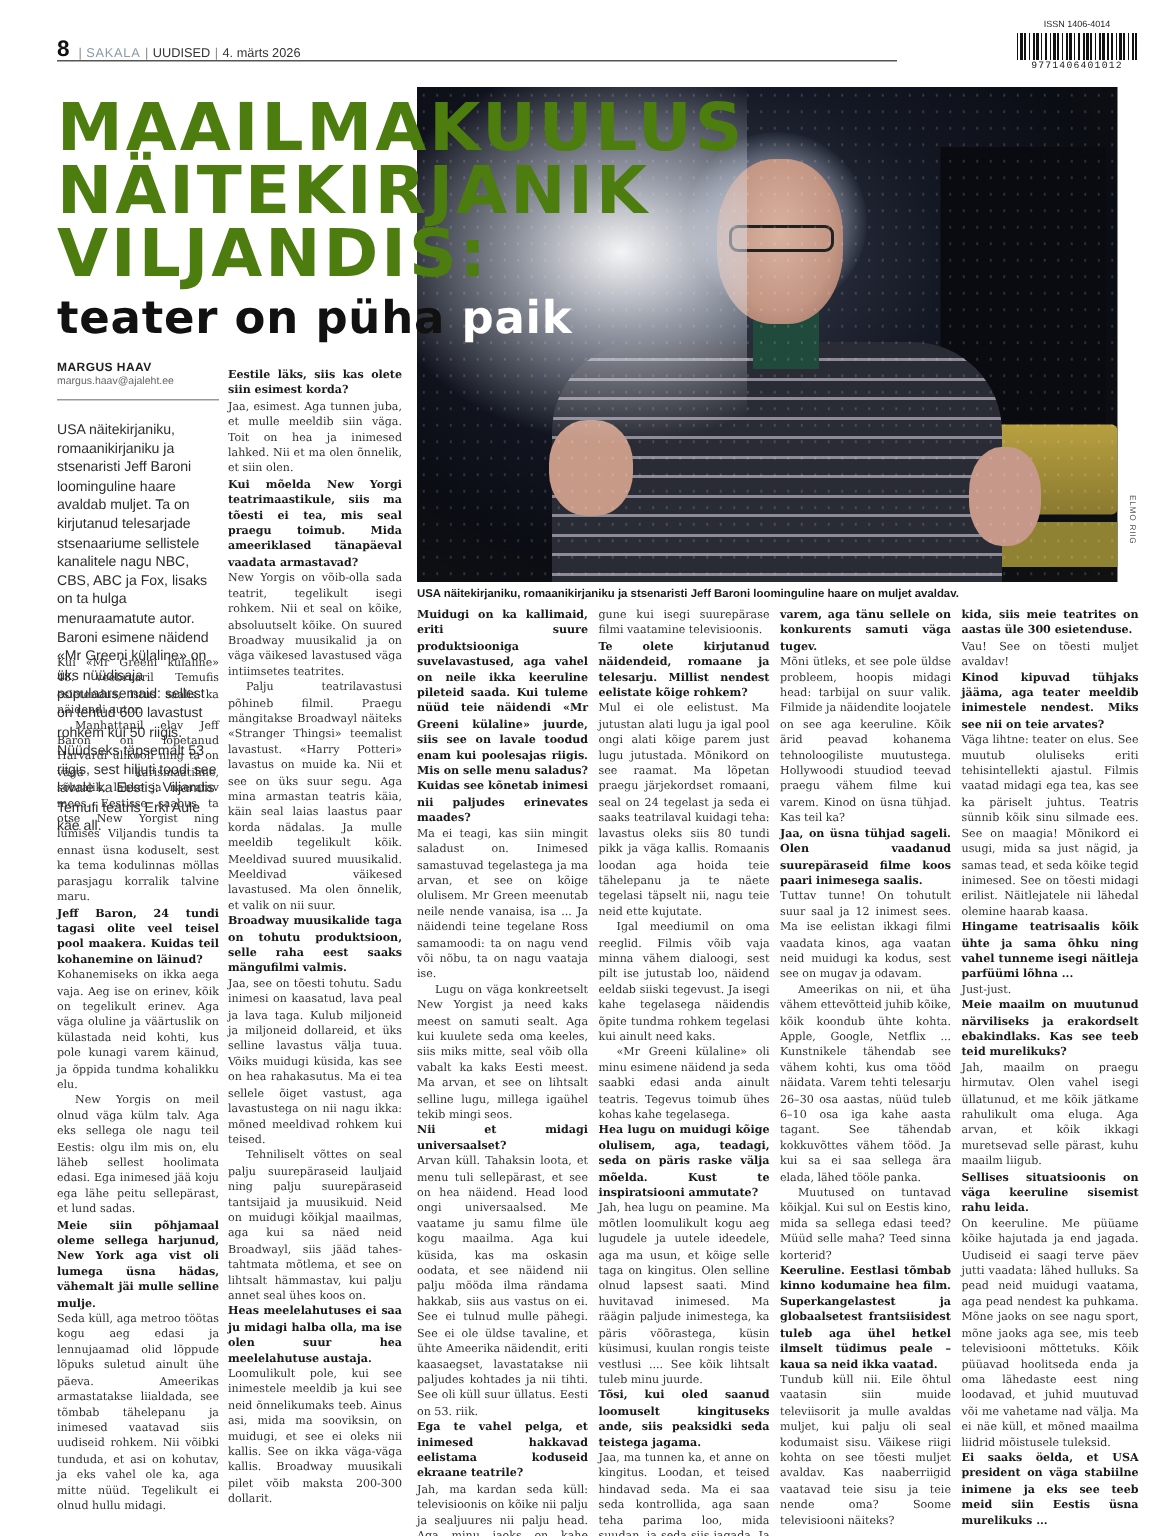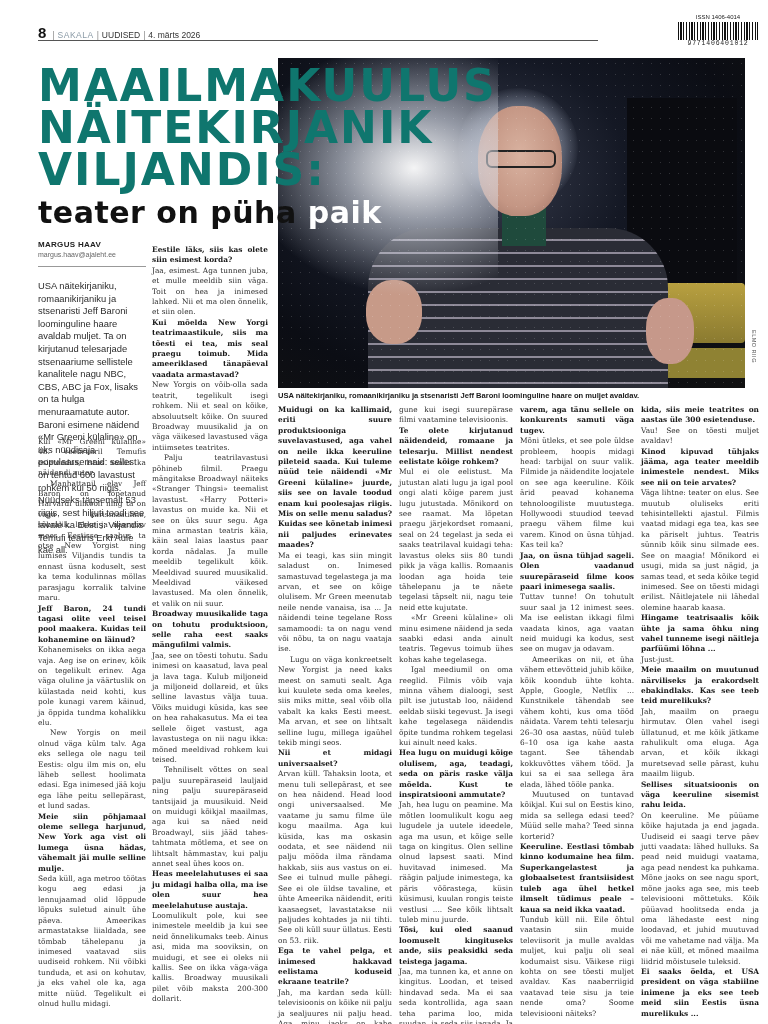--- a/index.html
+++ b/index.html
@@ -41,21 +41,21 @@
   .photo .dust { position: absolute; inset: 0;
     background-image: radial-gradient(rgba(255,255,255,0.35) 0.6px, transparent 0.8px);
     background-size: 9px 11px; opacity: 0.45; }
   .credit { position: absolute; left: 751px; top: 330px; font-family: "Liberation Sans", sans-serif; font-size: 5.5px;
     color: #555; writing-mode: vertical-rl; letter-spacing: 0.5px; }
   .caption { position: absolute; left: 278px; top: 391px; width: 480px; font-family: "Liberation Sans", sans-serif;
     font-size: 7.6px; font-weight: bold; color: #1a1a1a; }
 
   
   .kicker { position: absolute; left: 38px; top: 65px; font-family: "DejaVu Sans", sans-serif; font-weight: bold;
-    font-size: 44px; line-height: 42px; letter-spacing: 2px; color: #0f766e; z-index: 2; }
+    font-size: 44px; line-height: 42px; letter-spacing: 2px; color: #4d7c0f; z-index: 2; }
   .kicker .line { display: block; white-space: nowrap; }
   .headline { position: absolute; left: 38px; top: 195px; font-family: "DejaVu Sans", sans-serif; font-weight: bold;
     font-size: 30px; color: #111; z-index: 2; white-space: nowrap; letter-spacing: 0.5px; }
   .headline .light { color: #fff; }
 
   
   .byline { position: absolute; left: 38px; top: 240px; width: 108px; }
   .byline .author { font-family: "Liberation Sans", sans-serif; font-weight: bold; font-size: 8px; color: #222; letter-spacing: 0.3px; }
   .byline .email { font-family: "Liberation Sans", sans-serif; font-size: 7px; color: #666; margin-top: 2px; }
   .byline .rule { height: 1px; background: #999; margin-top: 8px; }
@@ -152,22 +152,22 @@
     <p class="indent">Lugu on väga konkreetselt New Yorgist ja need kaks meest on samuti sealt. Aga kui kuulete seda oma keeles, siis miks mitte, seal võib olla vabalt ka kaks Eesti meest. Ma arvan, et see on lihtsalt selline lugu, millega igaühel tekib mingi seos.</p>
     <p class="q">Nii et midagi universaalset?</p>
     <p>Arvan küll. Tahaksin loota, et menu tuli sellepärast, et see on hea näidend. Head lood ongi universaalsed. Me vaatame ju samu filme üle kogu maailma. Aga kui küsida, kas ma oskasin oodata, et see näidend nii palju mööda ilma rändama hakkab, siis aus vastus on ei. See ei tulnud mulle pähegi. See ei ole üldse tavaline, et ühte Ameerika näidendit, eriti kaasaegset, lavastatakse nii paljudes kohtades ja nii tihti. See oli küll suur üllatus. Eesti on 53. riik.</p>
     <p class="q">Ega te vahel pelga, et inimesed hakkavad eelistama koduseid ekraane teatrile?</p>
     <p>Jah, ma kardan seda küll: televisioonis on kõike nii palju ja sealjuures nii palju head. Aga minu jaoks on kahe näitleja vaatamine ühes ruumis koos teiste inimestega väga eriline kogemus. Kodus saab filmi pausile panna, minna 15 minutiks suupistet võtma, minna tualetti. Või sulle tuleb sõnum ja sa hakkad sellele vastama. Teater on nagu püha paik, kus vaatad ühte asja üle tunni aja ja kõik kuulavad. See on väga eriline. Ja kui see on midagi, mis sulle meeldib, tundub see hoopis teistsu-</p>
   </div>
 <div class="col" id="col3" style="left:399px; top:405px; width:114px;">
     <p>gune kui isegi suurepärase filmi vaatamine televisioonis.</p>
     <p class="q">Te olete kirjutanud näidendeid, romaane ja telesarju. Millist nendest eelistate kõige rohkem?</p>
     <p>Mul ei ole eelistust. Ma jutustan alati lugu ja igal pool ongi alati kõige parem just lugu jutustada. Mõnikord on see raamat. Ma lõpetan praegu järjekordset romaani, seal on 24 tegelast ja seda ei saaks teatrilaval kuidagi teha: lavastus oleks siis 80 tundi pikk ja väga kallis. Romaanis loodan aga hoida teie tähelepanu ja te näete tegelasi täpselt nii, nagu teie neid ette kujutate.</p>
+    <p class="indent">Igal meediumil on oma reeglid. Filmis võib vaja minna vähem dialoogi, sest pilt ise jutustab loo, näidend eeldab siiski tegevust. Ja isegi kahe tegelasega näidendis õpite tundma rohkem tegelasi kui ainult need kaks.</p>
     <p class="indent">«Mr Greeni külaline» oli minu esimene näidend ja seda saabki edasi anda ainult teatris. Tegevus toimub ühes kohas kahe tegelasega.</p>
-    <p class="indent">Igal meediumil on oma reeglid. Filmis võib vaja minna vähem dialoogi, sest pilt ise jutustab loo, näidend eeldab siiski tegevust. Ja isegi kahe tegelasega näidendis õpite tundma rohkem tegelasi kui ainult need kaks.</p>
     <p class="q">Hea lugu on muidugi kõige olulisem, aga, teadagi, seda on päris raske välja mõelda. Kust te inspiratsiooni ammutate?</p>
     <p>Jah, hea lugu on peamine. Ma mõtlen loomulikult kogu aeg lugudele ja uutele ideedele, aga ma usun, et kõige selle taga on kingitus. Olen selline olnud lapsest saati. Mind huvitavad inimesed. Ma räägin paljude inimestega, ka päris võõrastega, küsin küsimusi, kuulan rongis teiste vestlusi .... See kõik lihtsalt tuleb minu juurde.</p>
     <p class="q">Tõsi, kui oled saanud loomuselt kingituseks ande, siis peaksidki seda teistega jagama.</p>
     <p>Jaa, ma tunnen ka, et anne on kingitus. Loodan, et teised hindavad seda. Ma ei saa seda kontrollida, aga saan teha parima loo, mida suudan, ja seda siis jagada. Ja kui see inimestele meeldib, olen väga õnnelik.</p>
   </div>
 <div class="col" id="col4" style="left:520px; top:405px; width:114px;">
     <p class="q">varem, aga tänu sellele on konkurents samuti väga tugev.</p>
     <p>Mõni ütleks, et see pole üldse probleem, hoopis midagi head: tarbijal on suur valik. Filmide ja näidendite loojatele on see aga keeruline. Kõik ärid peavad kohanema tehnoloogiliste muutustega. Hollywoodi stuudiod teevad praegu vähem filme kui varem. Kinod on üsna tühjad. Kas teil ka?</p>
     <p class="q">Jaa, on üsna tühjad sageli. Olen vaadanud suurepäraseid filme koos paari inimesega saalis.</p>
     <p>Tuttav tunne! On tohutult suur saal ja 12 inimest sees. Ma ise eelistan ikkagi filmi vaadata kinos, aga vaatan neid muidugi ka kodus, sest see on mugav ja odavam.</p>

